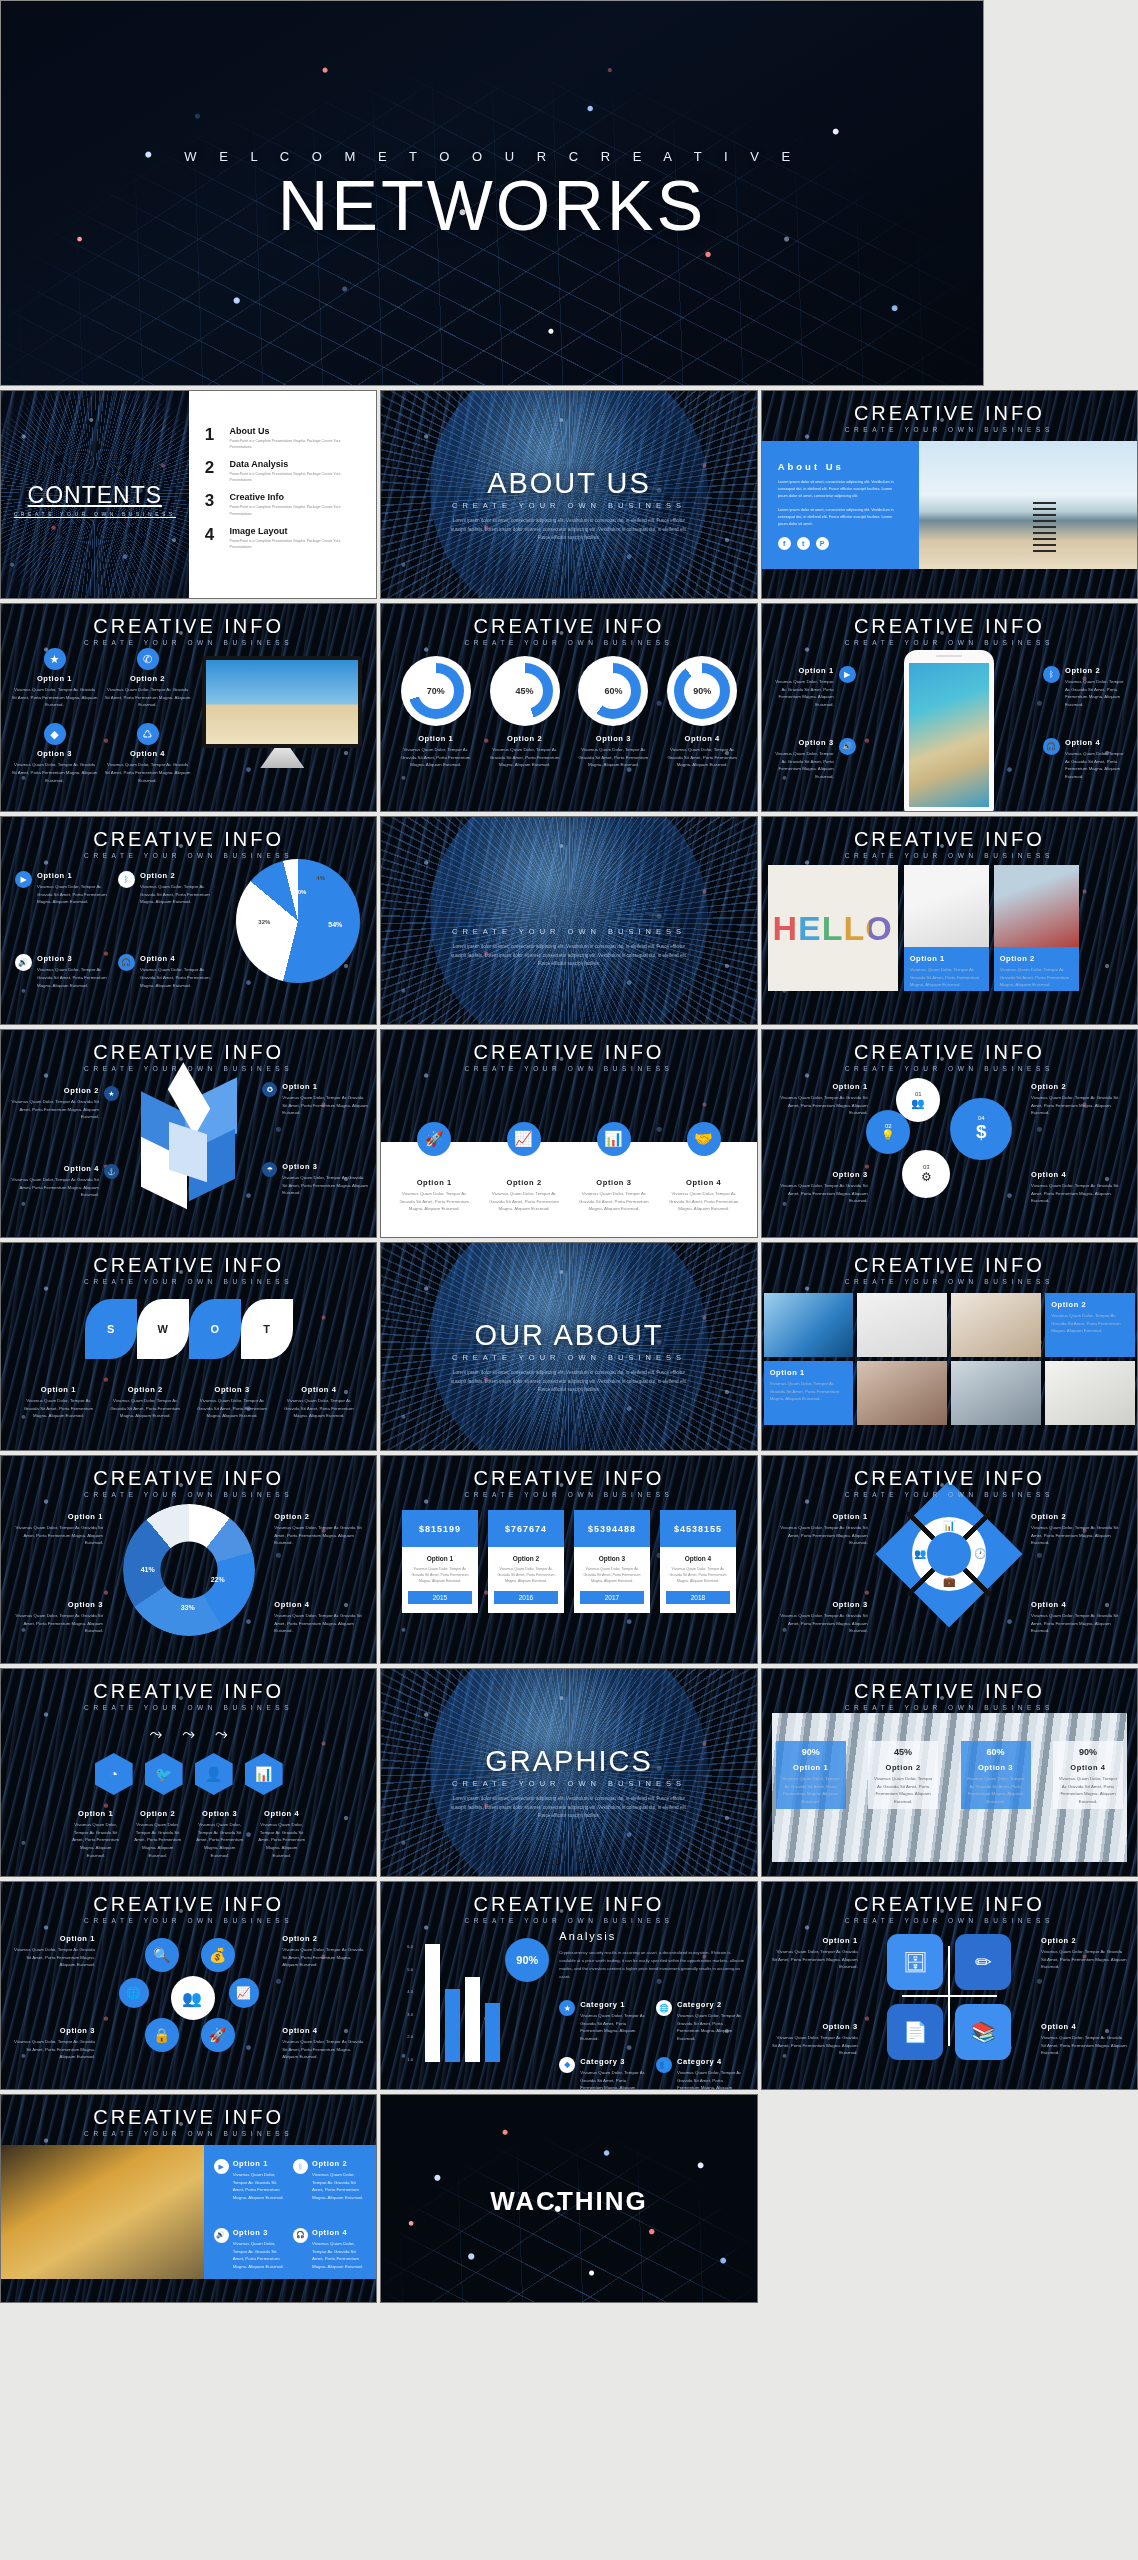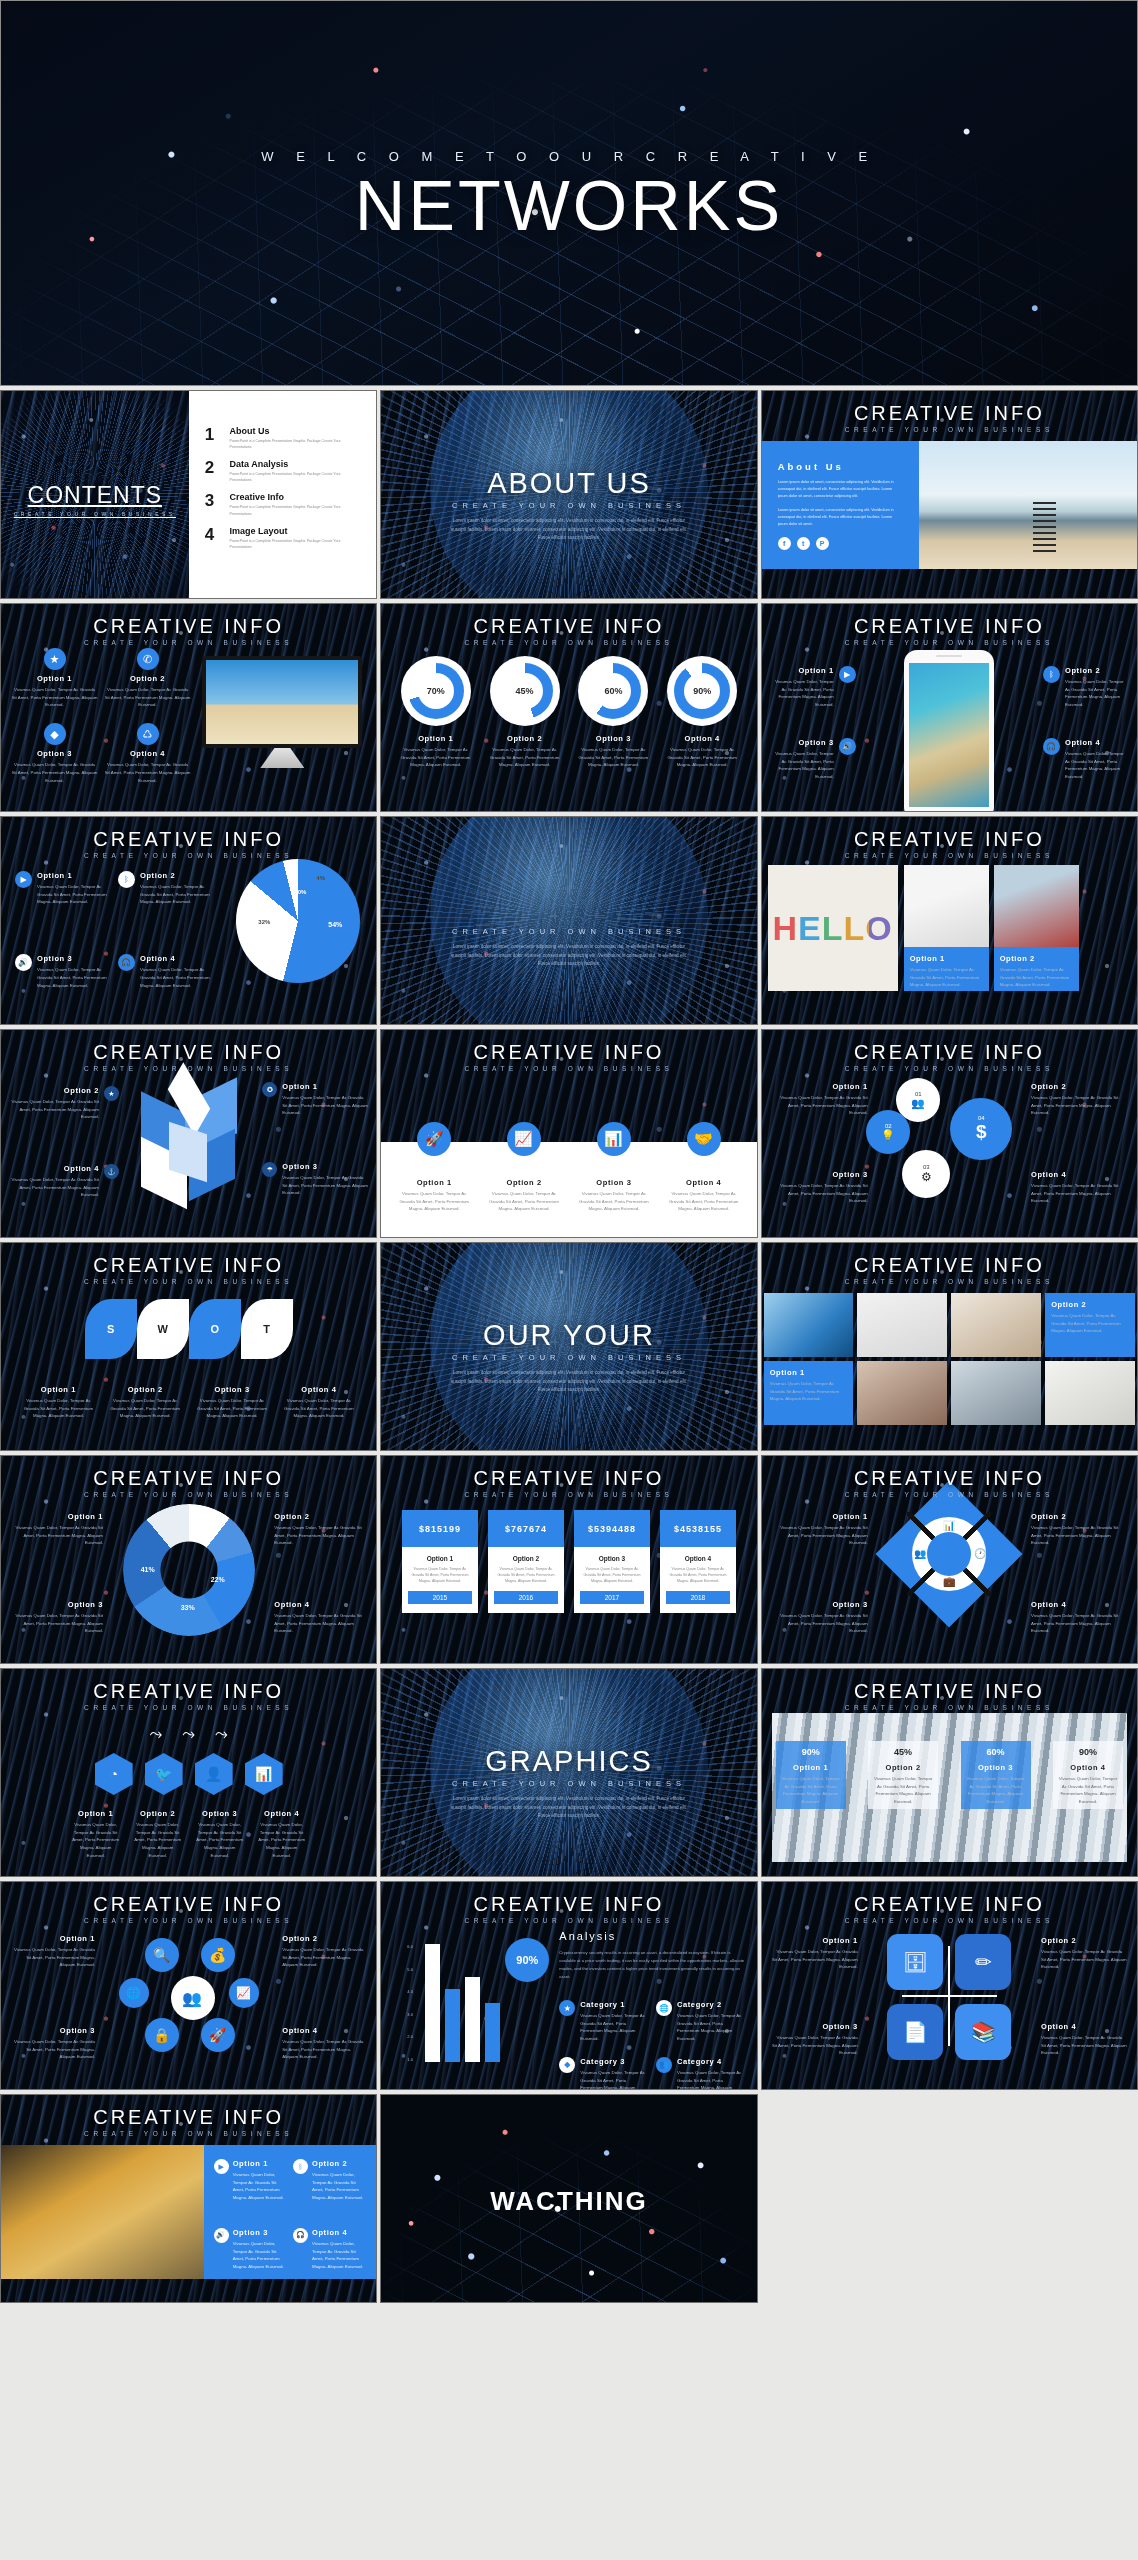--- a/index.html
+++ b/index.html
@@ -88,21 +88,21 @@
       radial-gradient(circle at 72% 66%, #f48080 0 2.2px, transparent 3.2px),
       radial-gradient(circle at 85% 34%, #e5eeff 0 2.4px, transparent 3.4px),
       radial-gradient(circle at 24% 78%, #b9d3fa 0 2.6px, transparent 3.6px),
       radial-gradient(circle at 56% 86%, #ffffff 0 2px, transparent 3px),
       radial-gradient(circle at 91% 80%, #8fb6ec 0 2.4px, transparent 3.4px),
       radial-gradient(circle at 8% 62%, #ff9a9a 0 1.8px, transparent 2.8px);
   }
 
   
   #hero{
-    position:relative; width:1138px; height:386px; overflow:hidden;
+    position:relative; width:984px; height:386px; overflow:hidden;
     background:#be185d; border:1px solid #8d8d8d;
   }
   #hero .hero-inner{ position:absolute; inset:0; }
   #hero .hero-text{
     position:absolute; left:0; right:0; top:148px; text-align:center; z-index:5;
   }
   .hero-kicker{
     color:#e7eefb; font-size:13px; letter-spacing:9.5px; font-weight:400;
     text-shadow:0 0 6px rgba(0,0,0,.8);
   }
@@ -652,21 +652,21 @@
       <div style="width:70px;text-align:center">
         <div class="opt-h">Option 4</div>
         <div class="opt-p">Vivamus Quam Dolor, Tempor Ac Gravida Sit Amet, Porta Fermentum Magna. Aliquam Euismod.</div>
         </div>
     </div>
   </div>
 
   <div class="slide rays">
     <div class="burst"></div>
     <div class="globe"></div>
-    <div class="big-title">OUR YOUR</div>
+    <div class="big-title">OUR ABOUT</div>
     <div class="big-sub">CREATE YOUR OWN BUSINESS</div>
     <div class="big-body">Lorem ipsum dolor sit amet, consectetur adipiscing elit. Vestibulum in consequat dui, in eleifend elit. Fusce efficitur suscipit facilisis. Lorem ipsum dolor sit amet, consectetur adipiscing elit. Vestibulum in consequat dui, in eleifend elit. Fusce efficitur suscipit facilisis.</div>
   </div>
 
   <div class="slide rays">
     <div class="s-title">CREATIVE INFO</div>
     <div class="s-sub">CREATE YOUR OWN BUSINESS</div>
     <div style="position:absolute;left:0;right:0;top:50px;display:grid;grid-template-columns:repeat(4,1fr);grid-auto-rows:64px;gap:4px;padding:0 2px;z-index:5">
       <div class="tile t1"></div>
       <div class="tile t2"></div>

